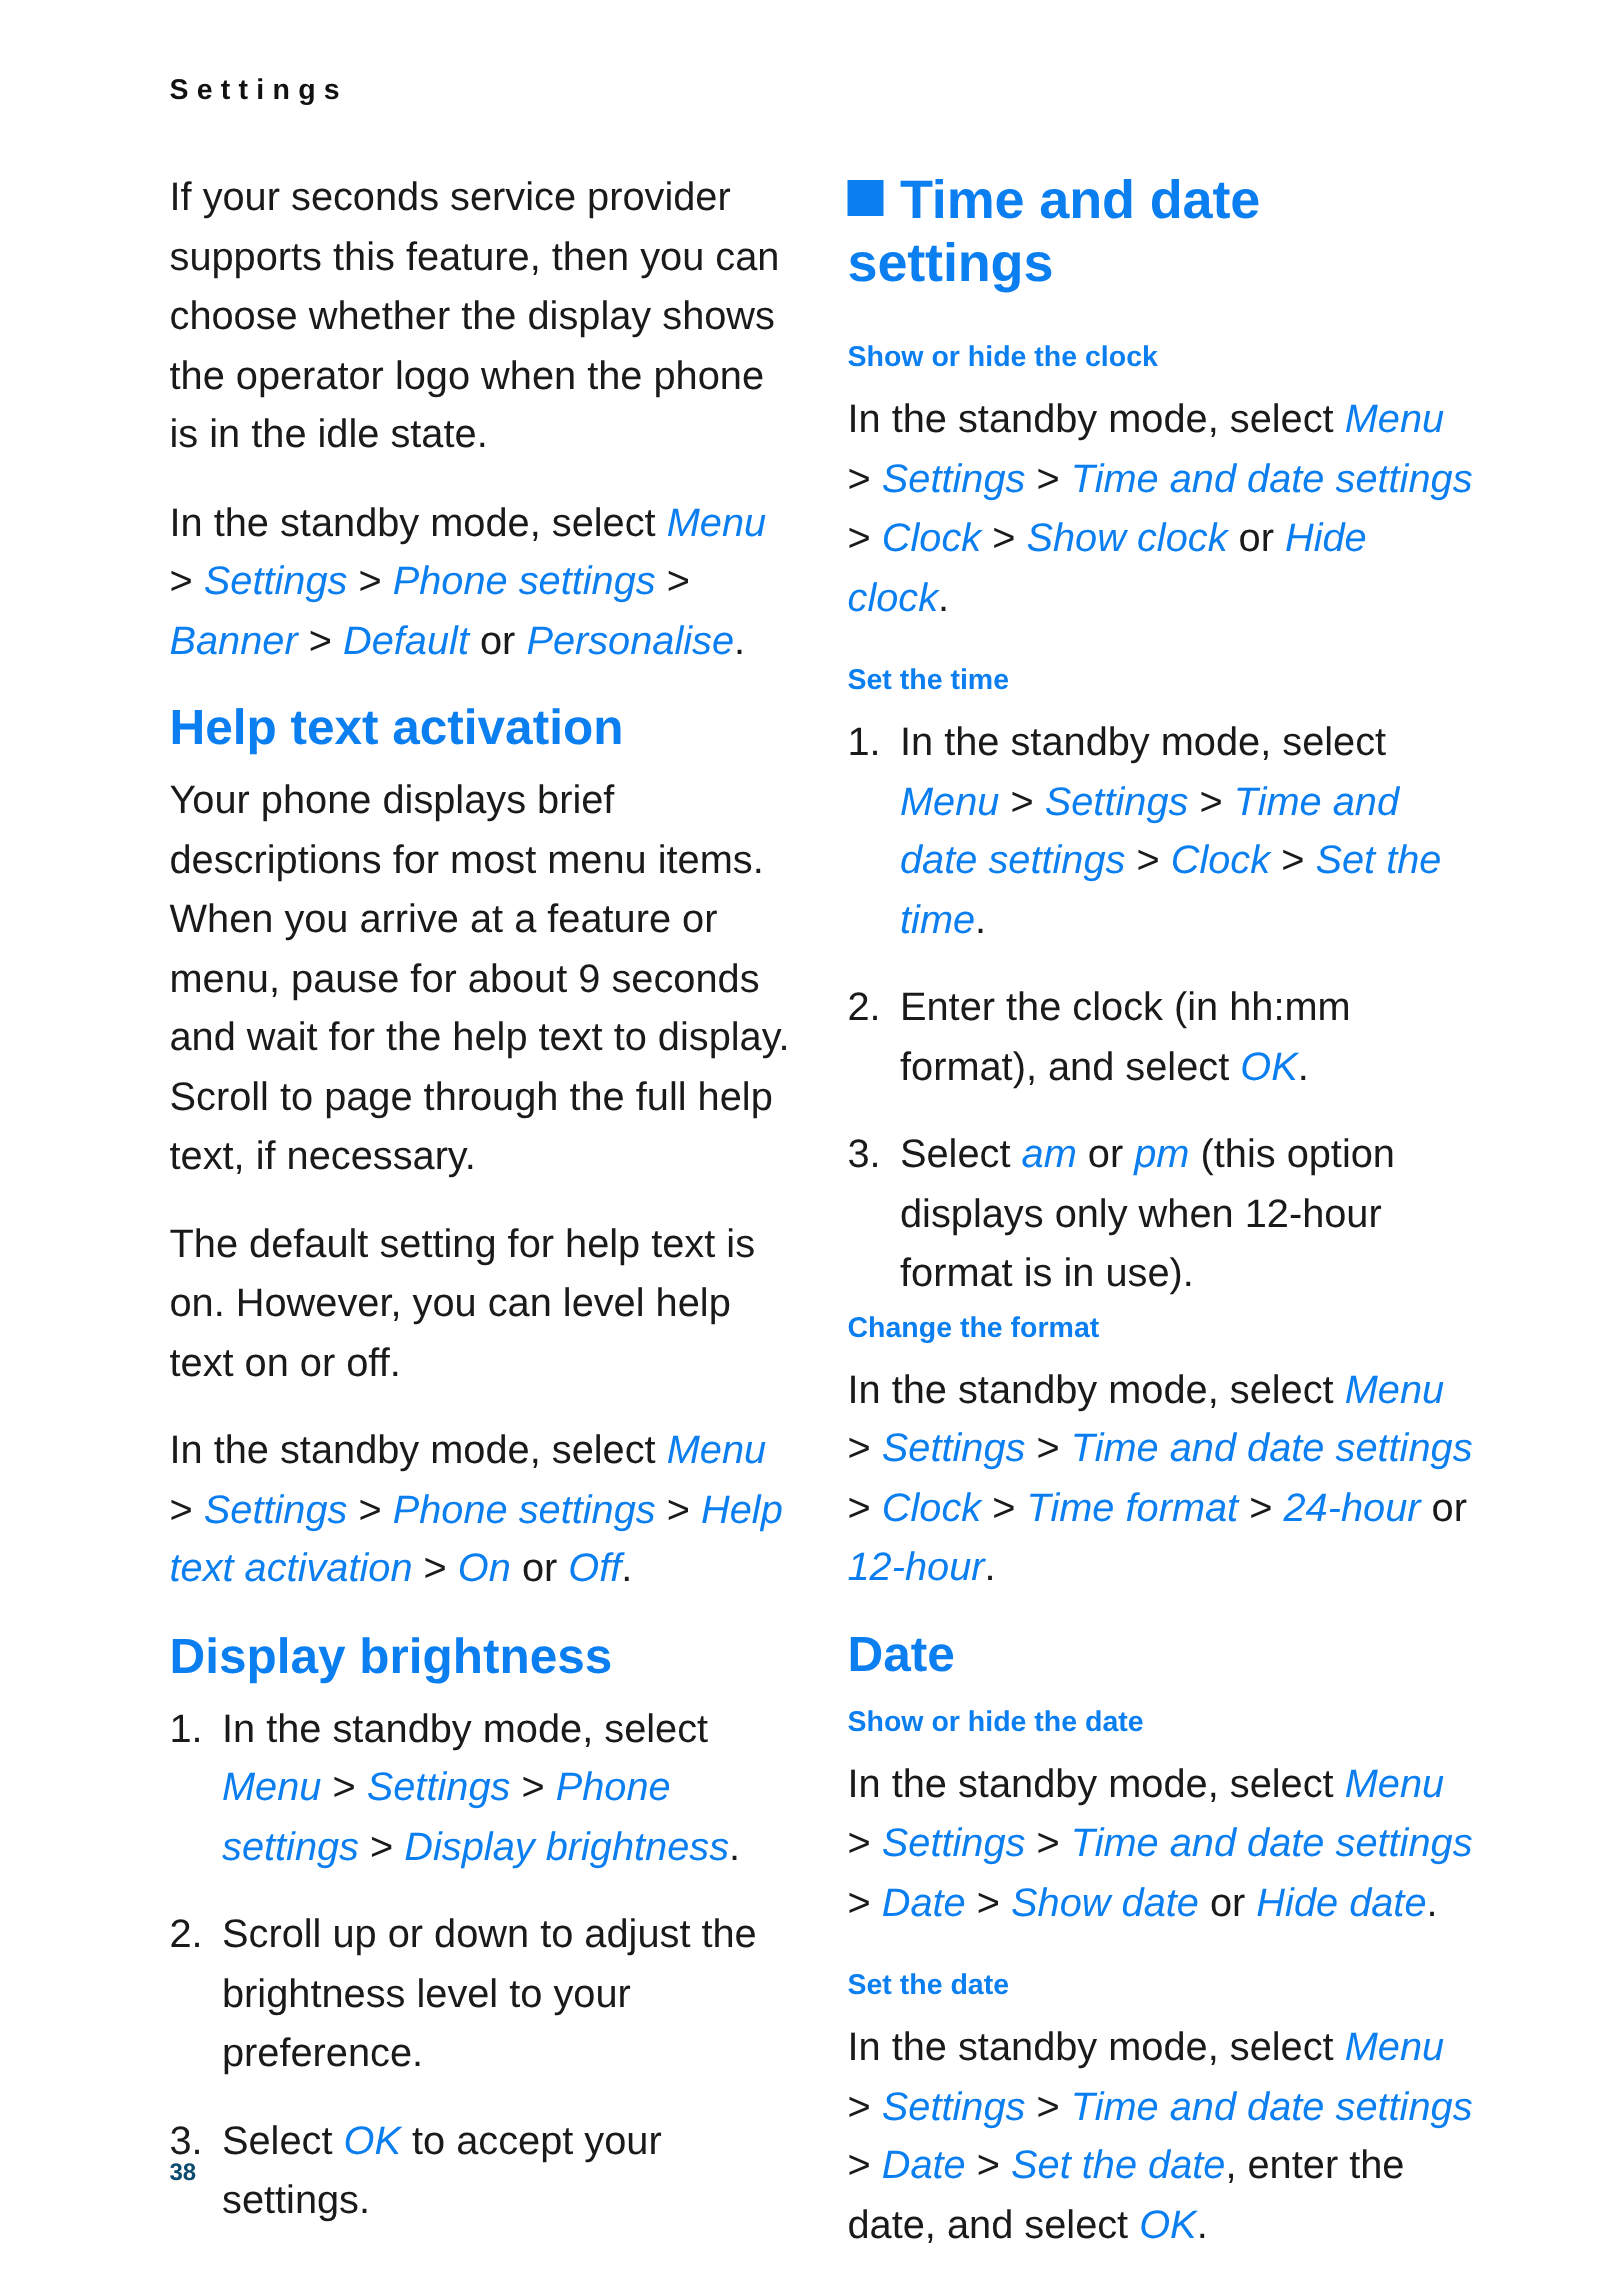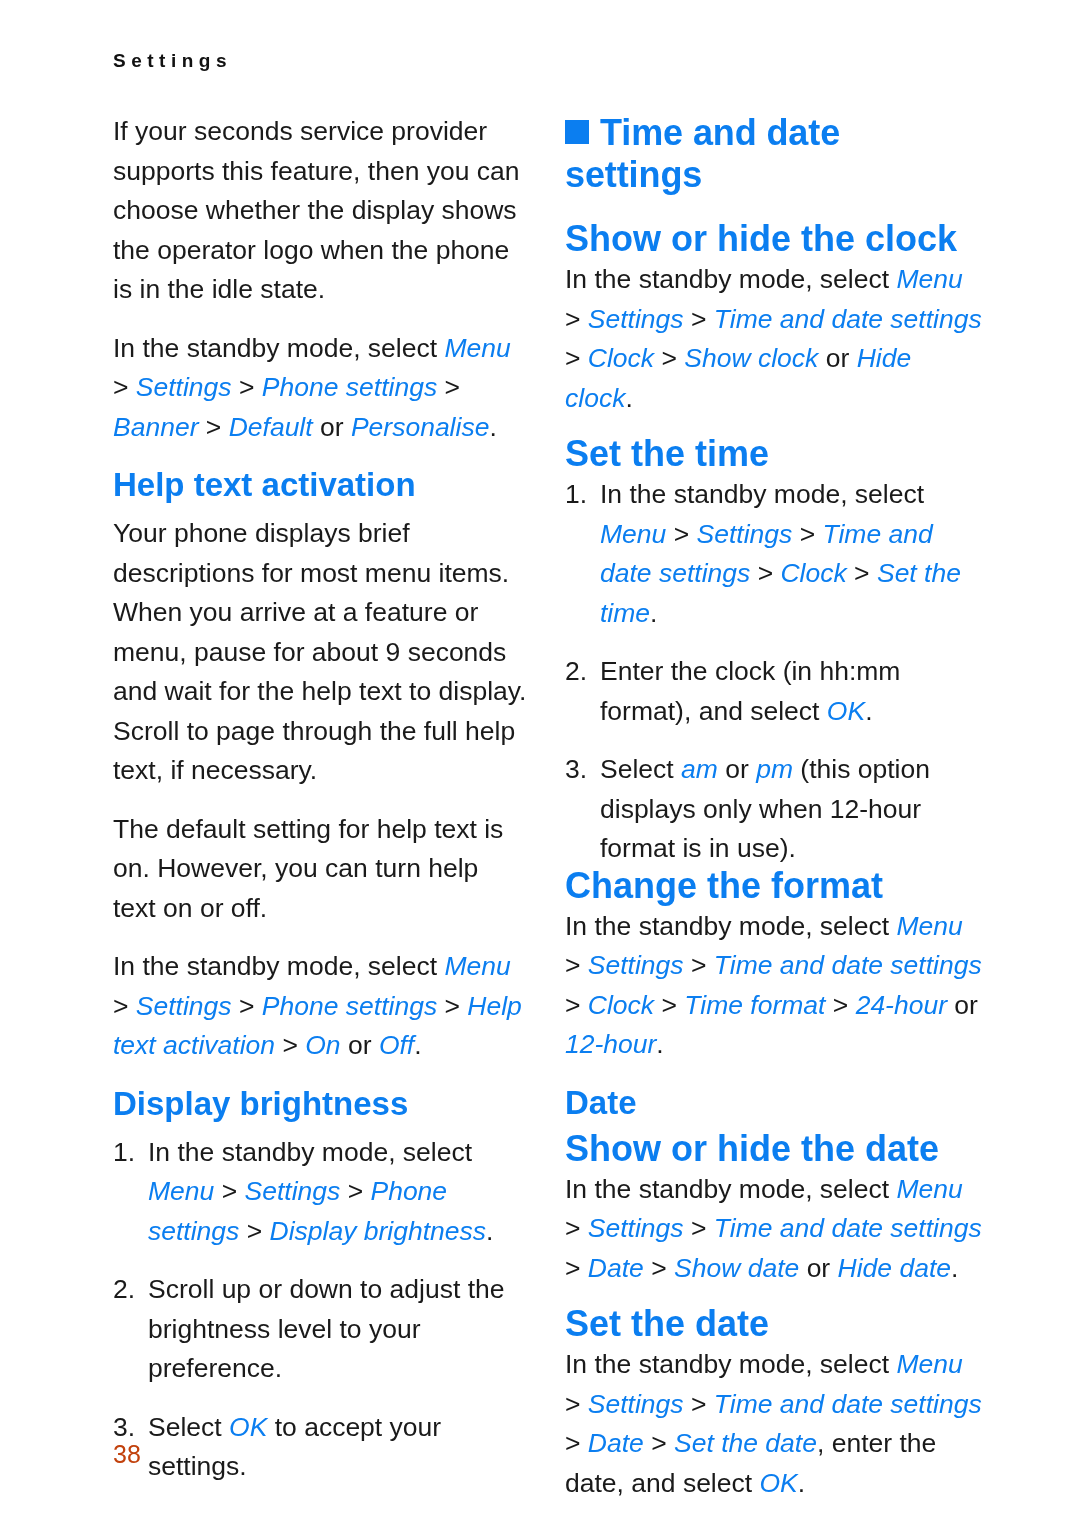--- a/index.html
+++ b/index.html
@@ -25,23 +25,23 @@
     font-weight: bold;
     letter-spacing: 5.5px;
     color: #111111;
   }
 
   
   .page-number {
     position: absolute;
     left: 113px;
     top: 1440px;
-    font-size: 25px;
-    font-weight: normal;
-    color: #c2410c;
+    font-size: 16px;
+    font-weight: bold;
+    color: #0c4a6e;
   }
 
   
   .col {
     position: absolute;
     top: 112px;
     width: 415px;
   }
   .col-left  { left: 113px; }
   .col-right { left: 565px; width: 420px; }
@@ -75,21 +75,21 @@
   h2.sect {
     margin: 0 0 10px 0;
     font-size: 33px;
     line-height: 38px;
     font-weight: bold;
     color: #0b7ef0;
   }
 
   h3.subsect {
     margin: 0 0 5px 0;
-    font-size: 36px;
+    font-size: 19px;
     line-height: 33px;
     font-weight: bold;
     color: #0b7ef0;
   }
 
   
   .gap-sect   { margin-top: 40px; }
   .gap-sub    { margin-top: 28px; }
   .gap-big    { margin-top: 52px; }
 
@@ -140,21 +140,21 @@
   <p class="para">If your seconds service provider supports this feature, then you can choose whether the display shows the operator logo when the phone is in the idle state.</p>
 
   <p class="para">
     <span>In the standby mode, select </span><span class="ui">Menu</span><span class="sep"> &gt; </span><span class="ui">Settings</span><span class="sep"> &gt; </span><span class="ui">Phone settings</span><span class="sep"> &gt; </span><span class="ui">Banner</span><span class="sep"> &gt; </span><span class="ui">Default</span><span class="sep"> or </span><span class="ui">Personalise</span><span class="sep">.</span>
   </p>
 
   <h2 class="sect gap-sect">Help text activation</h2>
 
   <p class="para">Your phone displays brief descriptions for most menu items. When you arrive at a feature or menu, pause for about 9 seconds and wait for the help text to display. Scroll to page through the full help text, if necessary.</p>
 
-  <p class="para">The default setting for help text is on. However, you can turn help text on or off.</p>
+  <p class="para">The default setting for help text is on. However, you can level help text on or off.</p>
 
   <p class="para">
     <span>In the standby mode, select </span><span class="ui">Menu</span><span class="sep"> &gt; </span><span class="ui">Settings</span><span class="sep"> &gt; </span><span class="ui">Phone settings</span><span class="sep"> &gt; </span><span class="ui">Help text activation</span><span class="sep"> &gt; </span><span class="ui">On</span><span class="sep"> or </span><span class="ui">Off</span><span class="sep">.</span>
   </p>
 
   <h2 class="sect gap-sect">Display brightness</h2>
 
 
   <ol class="steps">
     <li>

